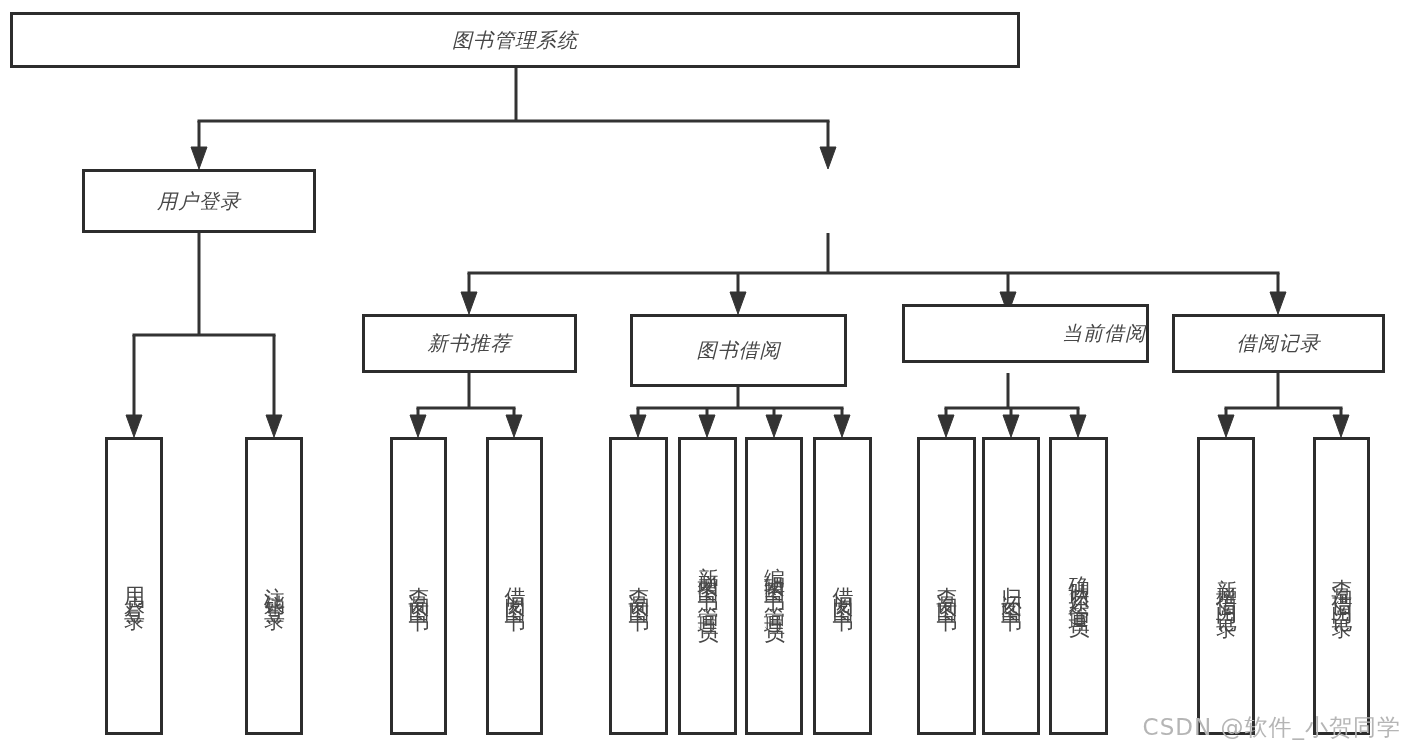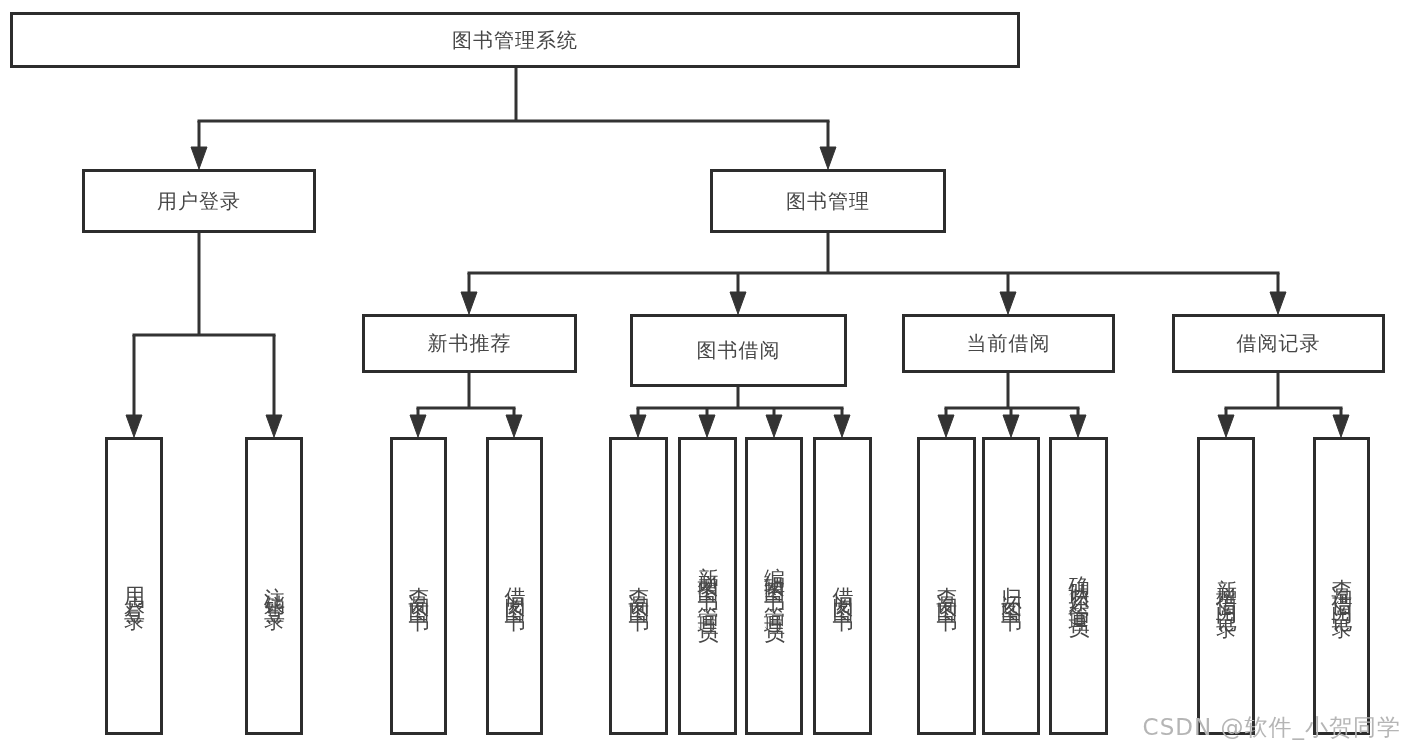--- a/index.html
+++ b/index.html
@@ -21,21 +21,21 @@
   .wires { position: absolute; left: 0; top: 0; z-index: 1; }
   .wires line { stroke: var(--line); stroke-width: 3; }
   .wires polygon { fill: var(--line); stroke: var(--line); stroke-width: 1; }
   .box {
     position: absolute; z-index: 2;
     background: var(--box-background);
     border: 3px solid var(--box-border);
     display: flex; align-items: center; justify-content: center;
     color: var(--text);
   }
-  .box .h-label { font-size: 20px; letter-spacing: 1px; white-space: nowrap; }
+  .box .h-label { font-size: 20px; letter-spacing: 1px; white-space: nowrap; font-style: italic; }
   .box .v-label {
     writing-mode: vertical-rl;
     text-orientation: mixed;
     font-size: 21px;
     line-height: 1;
     letter-spacing: 8px;
     white-space: nowrap;
   }
   .watermark {
     position: absolute; right: 4px; bottom: 4px; z-index: 3;
@@ -111,31 +111,28 @@
     <polygon points="1333,415 1349,415 1341,437"></polygon>
   </svg>
 
   <div class="box" style="left:10px; top:12px; width:1010px; height:56px;">
     <span class="h-label">图书管理系统</span>
   </div>
 
   <div class="box" style="left:82px; top:169px; width:234px; height:64px;">
     <span class="h-label">用户登录</span>
   </div>
-  <div class="box" style="left:710px; top:169px; width:236px; height:64px;">
-    <span class="h-label">图书管理</span>
-  </div>
 
   <div class="box" style="left:362px; top:314px; width:215px; height:59px;">
     <span class="h-label">新书推荐</span>
   </div>
   <div class="box" style="left:630px; top:314px; width:217px; height:73px;">
     <span class="h-label">图书借阅</span>
   </div>
-  <div class="box" style="left:902px; top:314px; width:213px; height:59px;">
+  <div class="box" style="left:902px; top:304px; width:247px; height:59px;justify-content:flex-end;">
     <span class="h-label">当前借阅</span>
   </div>
   <div class="box" style="left:1172px; top:314px; width:213px; height:59px;">
     <span class="h-label">借阅记录</span>
   </div>
 
   <div class="box" style="left:105px; top:437px; width:58px; height:298px;">
     <span class="v-label">用户登录</span>
   </div>
   <div class="box" style="left:245px; top:437px; width:58px; height:298px;">

